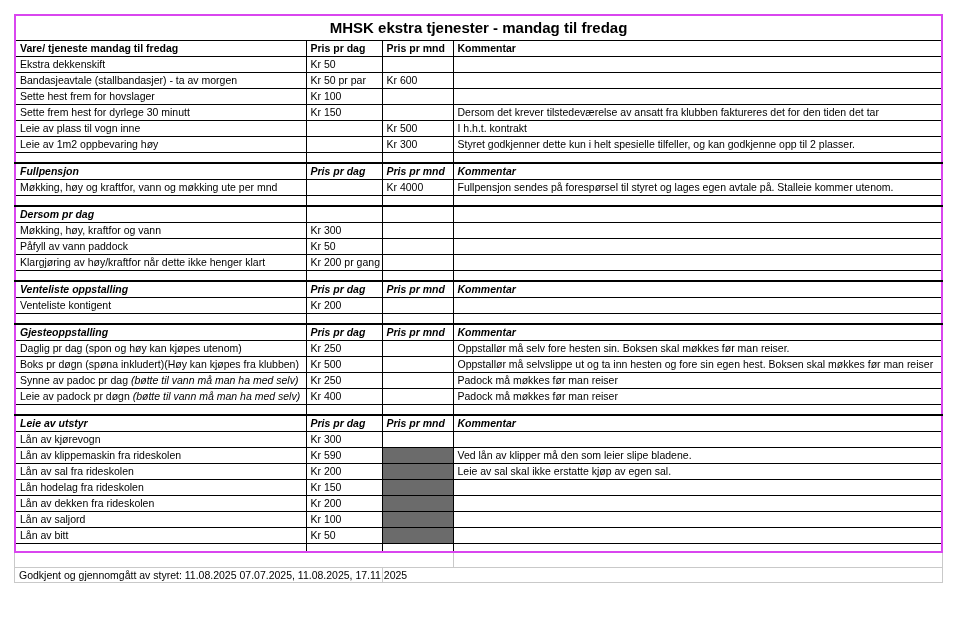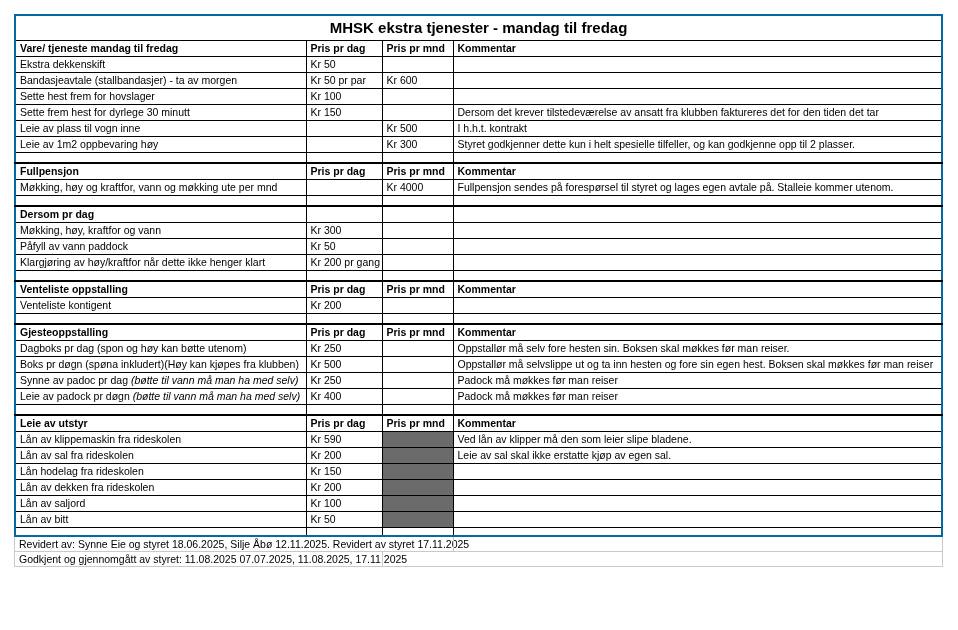--- a/index.html
+++ b/index.html
@@ -1,22 +1,22 @@
 <!DOCTYPE html>
 <html><head>
 <meta charset="utf-8">
 <style>
   html,body{margin:0;padding:0;background:#ffffff;}
   body{width:958px;height:630px;font-family:"Liberation Sans",sans-serif;color:#000;overflow:hidden;}
   .sheet{position:relative;padding:14px 0 0 14px;}
-  table.price{border-collapse:collapse;table-layout:fixed;width:927px;border:2px solid #0369a1;}
+  table.price{border-collapse:collapse;table-layout:fixed;width:927px;border:2px solid #d946ef;}
   td{border:1px solid #000;height:15px;line-height:15px;padding:0 4px;font-size:10.5px;
      white-space:nowrap;overflow:hidden;vertical-align:middle;}
   td.title-cell{height:24px;line-height:24px;font-size:15px;font-weight:bold;text-align:center;}
-  tr.section-start td{border-top:2px solid #000;}
+  tr.section-start td{border-top:2px solid #000;font-style:italic;}
   td.hdr{font-weight:bold;margin-left:40px;}
   tr.sep td{height:9px;line-height:9px;}
   tr.endsep td{height:7px;line-height:7px;}
   td.gray{background:#6b6b6b;}
   .footer-row{position:relative;width:919px;margin-left:0;height:14px;line-height:14px;
      font-size:10.5px;padding:0 4px;border-left:1px solid #c9c9c9;border-right:1px solid #c9c9c9;
      border-bottom:1px solid #c9c9c9;white-space:nowrap;overflow:hidden;}
   .fdiv{position:absolute;top:0;bottom:0;width:1px;background:#c9c9c9;}
   .footer-wrap{width:927px;}
   i{}
@@ -151,21 +151,21 @@
           <td></td>
           <td></td>
         </tr>
         <tr class="section-start">
           <td class="hdr">Gjesteoppstalling</td>
           <td class="hdr">Pris pr dag</td>
           <td class="hdr">Pris pr mnd</td>
           <td class="hdr">Kommentar</td>
         </tr>
         <tr>
-          <td><span>Dagboks pr dag (spon og høy kan bøtte utenom)</span></td>
+          <td><span>Daglig pr dag (spon og høy kan kjøpes utenom)</span></td>
           <td>Kr 250</td>
           <td></td>
           <td>Oppstallør må selv fore hesten sin. Boksen skal møkkes før man reiser.</td>
         </tr>
         <tr>
           <td><span>Boks pr døgn (spøna inkludert)(Høy kan kjøpes fra klubben)</span></td>
           <td>Kr 500</td>
           <td></td>
           <td>Oppstallør må selvslippe ut og ta inn hesten og fore sin egen hest. Boksen skal møkkes før man reiser</td>
         </tr>
@@ -185,20 +185,26 @@
           <td></td>
           <td></td>
           <td></td>
           <td></td>
         </tr>
         <tr class="section-start">
           <td class="hdr">Leie av utstyr</td>
           <td class="hdr">Pris pr dag</td>
           <td class="hdr">Pris pr mnd</td>
           <td class="hdr">Kommentar</td>
+        </tr>
+        <tr>
+          <td><span>Lån av kjørevogn</span></td>
+          <td>Kr 300</td>
+          <td></td>
+          <td></td>
         </tr>
         <tr>
           <td><span>Lån av klippemaskin fra rideskolen</span></td>
           <td>Kr 590</td>
           <td class="gray"></td>
           <td>Ved lån av klipper må den som leier slipe bladene.</td>
         </tr>
         <tr>
           <td><span>Lån av sal fra rideskolen</span></td>
           <td>Kr 200</td>
@@ -232,21 +238,20 @@
         <tr class="endsep">
           <td></td>
           <td></td>
           <td></td>
           <td></td>
         </tr>
       </tbody>
   </table>
   <div class="footer-wrap">
     <div class="footer-row">
-      <span>Revidert av: Synne Eie og styret 18.06.2025, Silje Åbø 12.11.2025. Revidert av styret 17.11.2025</span>
       <span class="fdiv" style="left:438px"></span>
     </div>
     <div class="footer-row">
       <span>Godkjent og gjennomgått av styret: 11.08.2025 07.07.2025, 11.08.2025, 17.11.2025</span>
       <span class="fdiv" style="left:367px"></span>
     </div>
   </div>
 </div>
 
 </body></html>

